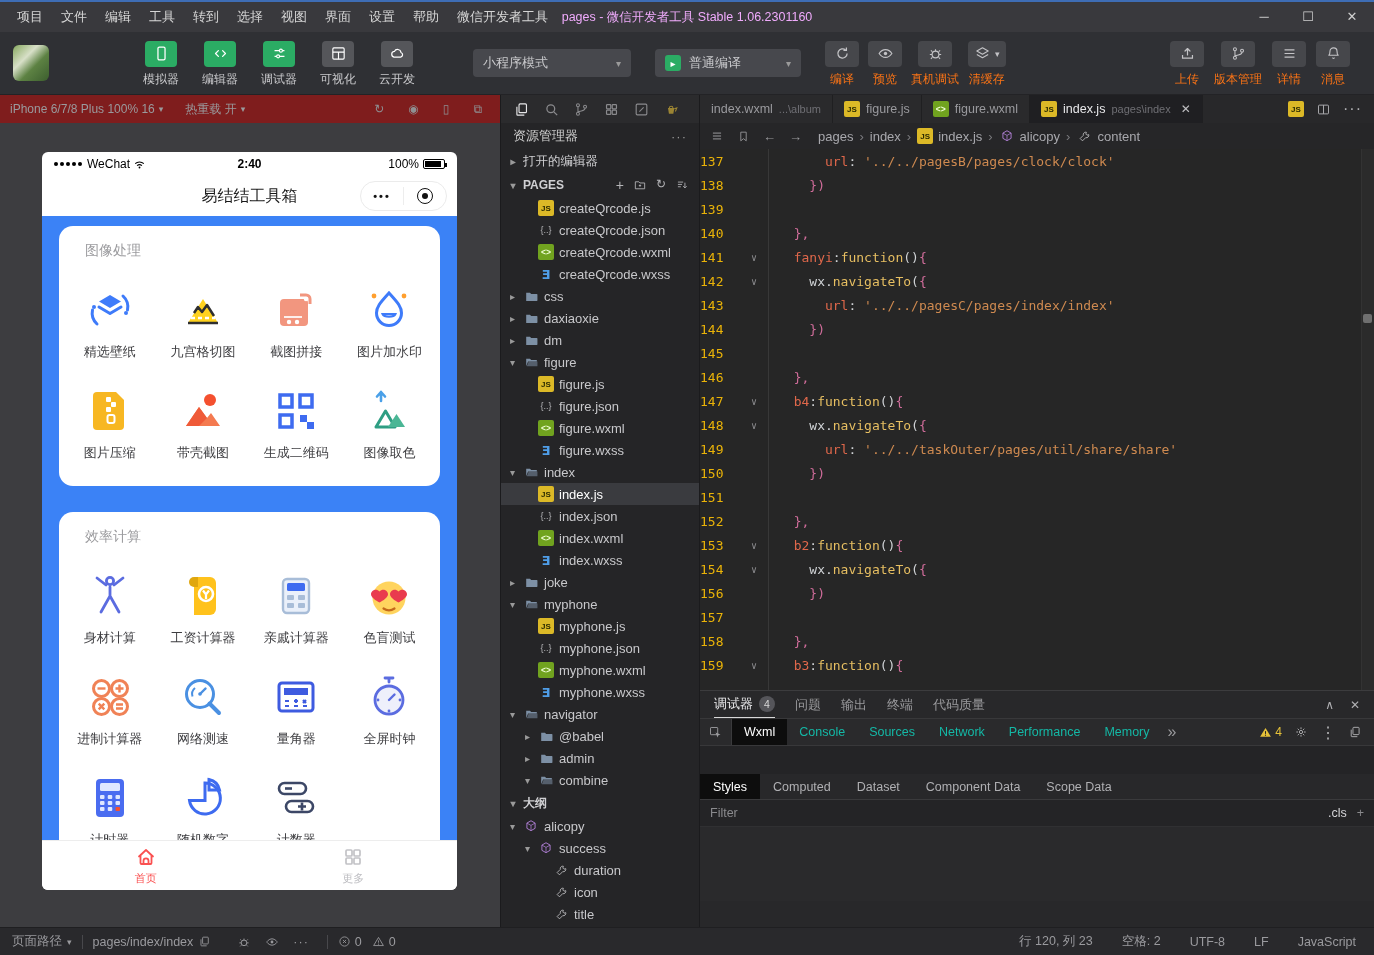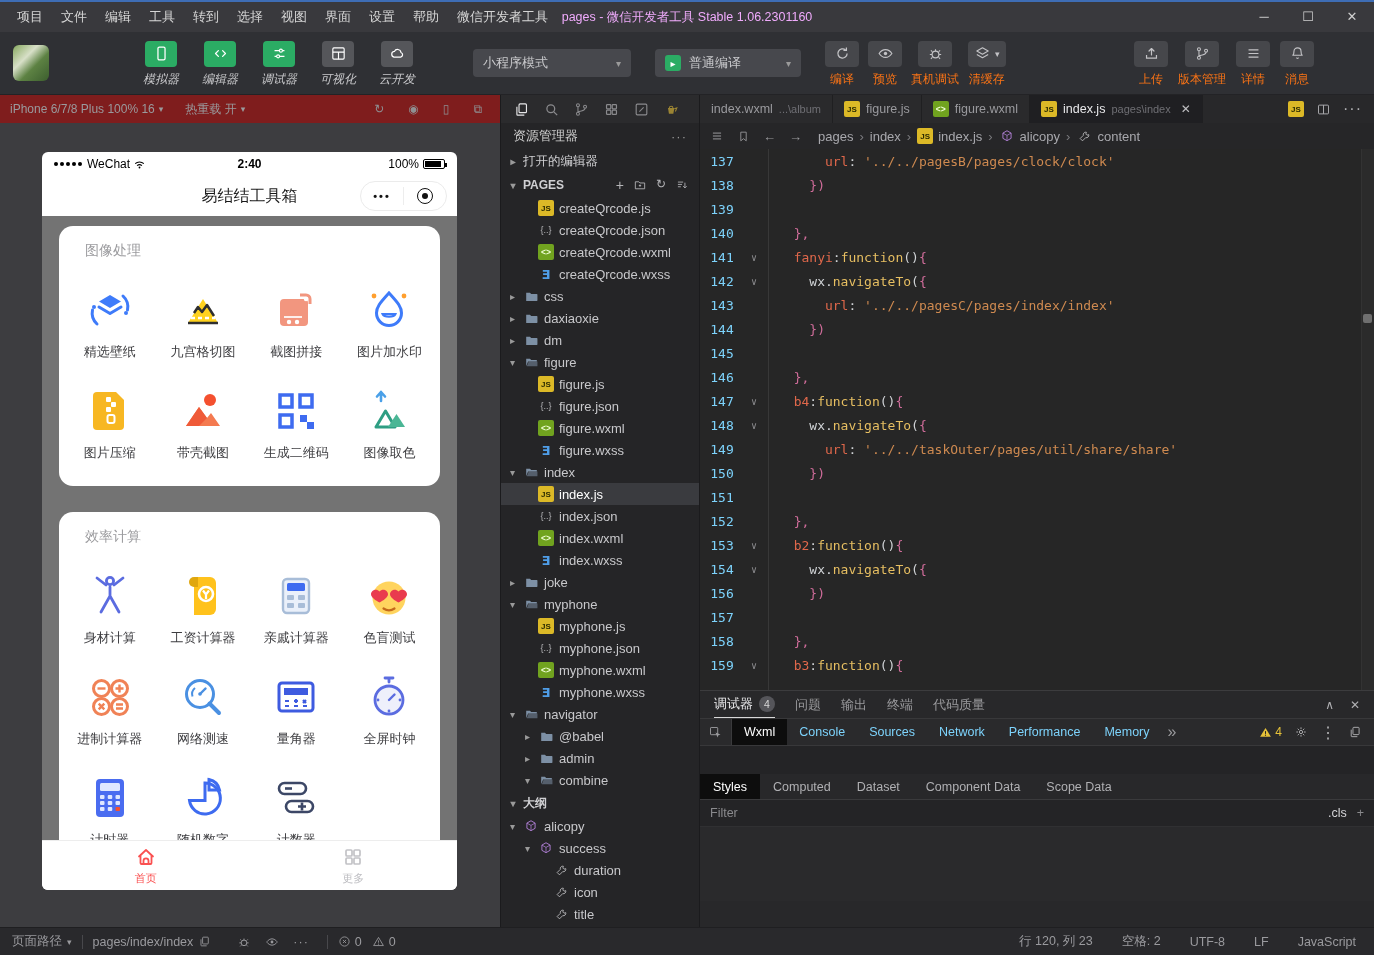--- a/index.html
+++ b/index.html
@@ -63,21 +63,21 @@
   #phoneNav { height:40px; position:relative; display:flex; align-items:center; justify-content:center; }
   #phoneNav .title { font-size:16px; color:#1a1a1a; }
   #capsule { position:absolute; right:10px; top:5px; width:87px; height:30px; border:1px solid #ebebeb;
     border-radius:15px; background:#fff; display:flex; align-items:center; }
   #capsule .half { flex:1; display:flex; align-items:center; justify-content:center; }
   #capsule .divider { width:1px; height:18px; background:#ededed; }
   #capsule .dots { letter-spacing:2px; font-size:11px; font-weight:bold; color:#111; }
   #capsule .target { width:16px; height:16px; border:1.8px solid #111; border-radius:50%;
     display:flex; align-items:center; justify-content:center; }
   #capsule .target i { width:6px; height:6px; background:#111; border-radius:50%; }
-  #phoneContent { flex:1; background:#737373; padding:10px 17px 0 17px; overflow:hidden; }
+  #phoneContent { flex:1; background:#3b82f6; padding:10px 17px 0 17px; overflow:hidden; }
   .card { background:#fff; border-radius:14px; padding:16px 4px 24px 4px; margin-bottom:26px; }
   .card .sec-title { font-size:14px; color:#9b9b9e; padding-left:22px; }
   .tool-grid { display:grid; grid-template-columns:repeat(4,1fr); row-gap:26px; margin-top:26px; }
   .tool-item { display:flex; flex-direction:column; align-items:center; gap:9px; }
   .tool-item .glyph { width:48px; height:48px; }
   .tool-item .tlabel { font-size:13px; color:#3d3d40; white-space:nowrap; }
   #phoneTabbar { height:50px; border-top:1px solid #ededed; display:flex; background:#fff; }
   .ptab { flex:1; display:flex; flex-direction:column; align-items:center; justify-content:center; gap:2px; }
   .ptab .plabel { font-size:11px; }
   .ptab.active { color:#fa5151; } .ptab.active .plabel { color:#fa5151; }
@@ -124,21 +124,21 @@
   #crumbRow { height:26px; display:flex; align-items:center; background:#262628; color:#a8a8ad;
     font-size:13px; padding-left:10px; gap:6px; }
   #crumbRow .lead { display:flex; align-items:center; gap:13px; color:#9a9a9d; margin-right:10px; }
   .crumb { display:flex; align-items:center; gap:5px; }
   .crumb-sep { color:#7a7a7e; font-size:13px; }
   #codeWrap { position:absolute; left:0; top:54px; right:0; bottom:237px; overflow:hidden;
     background:#262626; }
   .guide { position:absolute; left:68px; top:0; bottom:0; width:1px; background:#383838; }
   .code-line { height:24px; display:flex; align-items:center;
     font-family:"DejaVu Sans Mono", monospace; font-size:13px; }
-  .ln { width:44px; text-align:center; color:#7dd3fc; flex:none; }
+  .ln { width:44px; text-align:left; color:#eab308; flex:none; }
   .fold { width:20px; text-align:center; color:#8a8a8d; font-size:10px; flex:none; }
   .code-text { white-space:pre; padding-left:14px; }
   .tk-p { color:#d0d3d6; } .tk-o { color:#e0684b; } .tk-s { color:#cf8a50; }
   .tk-k { color:#e7bf62; } .tk-b { color:#d16d9b; }
   #scrollcol { position:absolute; right:0; top:54px; width:13px; bottom:237px; background:#2b2b2b;
     border-left:1px solid #333; }
   #scrollmark { position:absolute; right:2px; top:165px; width:9px; height:9px; background:#6f6f6f;
     border-radius:2px; }
 
   
@@ -149,21 +149,21 @@
   .dbgtab { display:flex; align-items:center; gap:6px; height:100%; }
   .dbgtab.active { color:#e9e9eb; border-bottom:1px solid #d8d8d8; }
   .badge { min-width:16px; height:16px; border-radius:8px; background:#55555a; color:#d8d8d8;
     font-size:10.5px; display:inline-flex; align-items:center; justify-content:center; padding:0 4px; }
   #dbgTabs .right { margin-left:auto; display:flex; gap:16px; padding-right:14px; color:#b0b0b3;
     font-size:12px; }
   #devtoolsRow { height:28px; display:flex; align-items:stretch; background:#2a2a2c;
     border-top:1px solid #38383a; border-bottom:1px solid #38383a; }
   #inspectBox { width:32px; display:flex; align-items:center; justify-content:center;
     border-right:1px solid #3a3a3c; color:#9a9a9d; }
-  .dtab { display:flex; align-items:center; padding:0 12px; font-size:12.5px; color:#7dd3fc; }
+  .dtab { display:flex; align-items:center; padding:0 12px; font-size:12.5px; color:#14b8a6; }
   .dtab.active { background:#0d0d0d; color:#fff; }
   .dtab-more { display:flex; align-items:center; color:#9a9a9d; padding:0 6px; }
   #devtoolsRight { margin-left:auto; display:flex; align-items:center; gap:12px; padding-right:12px;
     color:#b0b0b3; }
   .warncount { color:#e5c139; font-size:12px; display:flex; align-items:center; gap:3px; }
   #wxmlArea { height:28px; background:#242426; }
   #styleTabs { height:26px; display:flex; align-items:stretch; background:#28282a;
     border-bottom:1px solid #3a3a3c; }
   .stab { display:flex; align-items:center; padding:0 13px; font-size:12.5px; color:#b0b0b3; }
   .stab.active { background:#0d0d0d; color:#fff; }
@@ -203,21 +203,21 @@
     <div class="win-title">pages - 微信开发者工具 Stable 1.06.2301160</div>
     <div class="win-controls">
       <span class="win-btn">─</span>
       <span class="win-btn">☐</span>
       <span class="win-btn">✕</span>
     </div>
   </div>
 
   <div id="toolbar">
     <span id="avatar"></span>
-    <div class="flex" id="modeButtons" style="margin-left:88px; gap:11px;font-style:italic;">
+    <div class="flex" id="modeButtons" style="margin-left:88px; gap:11px;">
         <span class="tbtn">
           <span class="box" style="background:#2bac64">
             <svg viewBox="0 0 24 24" width="17" height="17">
               <rect x="7" y="3" width="10" height="18" rx="2" fill="none" stroke="currentColor" stroke-width="1.8"></rect>
             </svg>
           </span>
           <span class="lbl">模拟器</span>
         </span>
         <span class="tbtn">
           <span class="box" style="background:#2bac64">
@@ -297,21 +297,21 @@
             <svg viewBox="0 0 24 24" width="17" height="17">
               <path d="M12 4l8 4.5-8 4.5-8-4.5z" fill="none" stroke="currentColor" stroke-width="1.6" stroke-linejoin="round"></path>
               <path d="M4 13.5L12 18l8-4.5" fill="none" stroke="currentColor" stroke-width="1.6" stroke-linejoin="round"></path>
             </svg>
             <span style="font-size:9px;margin-left:4px;">▾</span>
           </span>
           <span class="lbl">清缓存</span>
         </span>
       </div>
     <div style="flex:1"></div>
-    <div class="flex" id="rightActions" style="gap:10px; margin-right:60px;text-align:center;">
+    <div class="flex" id="rightActions" style="gap:10px; margin-right:24px;text-align:center;">
         <span class="abtn">
           <span class="box">
             <svg viewBox="0 0 24 24" width="17" height="17">
               <path d="M12 14V5m0 0L8.5 8.5M12 5l3.5 3.5" fill="none" stroke="currentColor" stroke-width="1.7" stroke-linecap="round"></path>
               <path d="M5 14v4.5h14V14" fill="none" stroke="currentColor" stroke-width="1.7"></path>
             </svg>
           </span>
           <span class="lbl">上传</span>
         </span>
         <span class="abtn">

